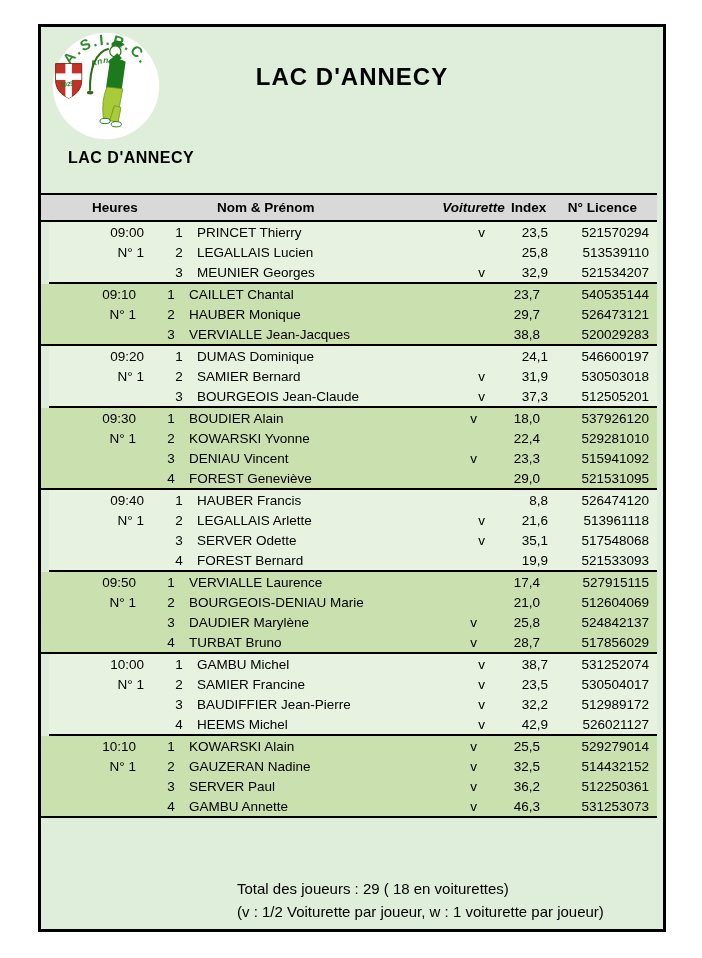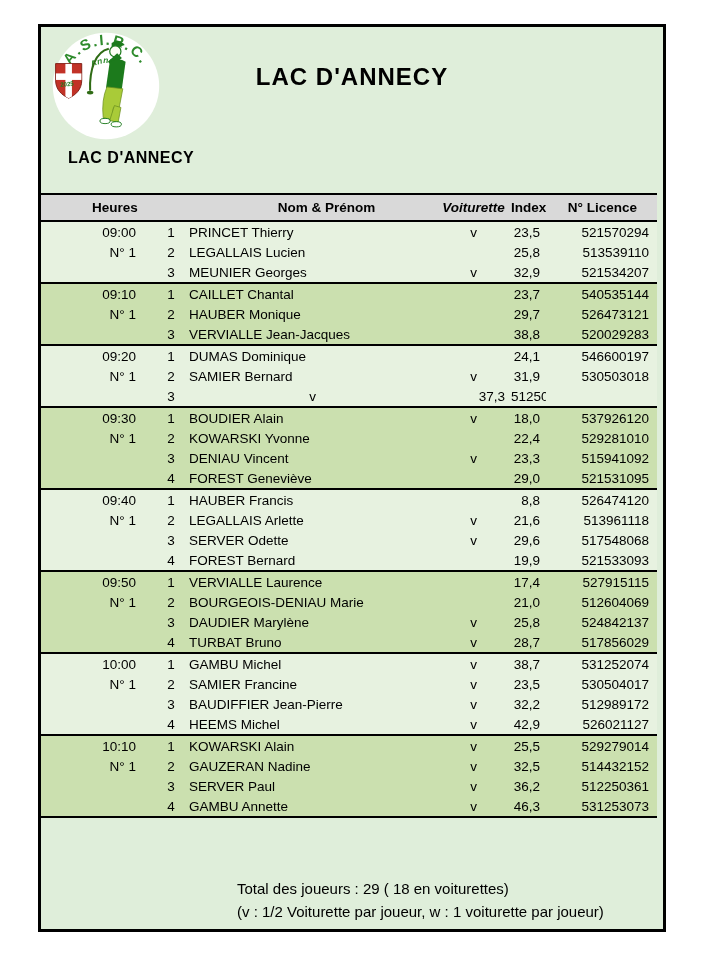--- a/index.html
+++ b/index.html
@@ -39,26 +39,26 @@
     display:grid;
     grid-template-columns:112px 36px 247px 75px 35px 1fr;
     align-items:center;
   }
   .thead{
     background:#d9d9d9;
     border-top:2px solid #000;border-bottom:2px solid #000;
     height:25px;font-weight:bold;font-size:13.5px;
   }
   .h-heures{grid-column:1 / 3;text-align:center;}
-  .h-nom{grid-column:3;text-align:center;padding-left:28px;}
+  .h-nom{grid-column:3;text-align:left;padding-left:28px;}
   .h-voit{grid-column:4;text-align:center;font-style:italic;}
   .h-index{grid-column:5;text-align:center;}
   .h-lic{grid-column:6;text-align:right;padding-right:20px;}
   .group{border-bottom:2px solid #000;}
-  .group.light{background:#e7f2e0;}
+  .group.light{background:#e7f2e0;margin-left:8px;}
   .group.dark{background:#cbe0af;}
   .row{height:20px;font-size:13.5px;}
   .cell{overflow:hidden;white-space:nowrap;}
   .c-time{text-align:right;padding-right:17px;}
   .c-num{text-align:center;}
   .c-name{text-align:left;}
   .c-voit{text-align:center;}
   .c-index{text-align:right;padding-right:6px;}
   .c-lic{text-align:right;padding-right:8px;}
   
@@ -191,20 +191,21 @@
               <div class="cell c-time">N° 1</div>
               <div class="cell c-num">2</div>
               <div class="cell c-name">SAMIER Bernard</div>
               <div class="cell c-voit">v</div>
               <div class="cell c-index">31,9</div>
               <div class="cell c-lic">530503018</div>
             </div>
             <div class="grid-row row">
               <div class="cell c-time"></div>
               <div class="cell c-num">3</div>
+              <div class="cell c-name">BOURGEOIS Jean-Claude</div>
               <div class="cell c-voit">v</div>
               <div class="cell c-index">37,3</div>
               <div class="cell c-lic">512505201</div>
             </div>
           </div>
           <div class="group dark">
             <div class="grid-row row">
               <div class="cell c-time">09:30</div>
               <div class="cell c-num">1</div>
               <div class="cell c-name">BOUDIER Alain</div>
@@ -252,21 +253,21 @@
               <div class="cell c-name">LEGALLAIS Arlette</div>
               <div class="cell c-voit">v</div>
               <div class="cell c-index">21,6</div>
               <div class="cell c-lic">513961118</div>
             </div>
             <div class="grid-row row">
               <div class="cell c-time"></div>
               <div class="cell c-num">3</div>
               <div class="cell c-name">SERVER Odette</div>
               <div class="cell c-voit">v</div>
-              <div class="cell c-index">29,6</div>
+              <div class="cell c-index">35,1</div>
               <div class="cell c-lic">517548068</div>
             </div>
             <div class="grid-row row">
               <div class="cell c-time"></div>
               <div class="cell c-num">4</div>
               <div class="cell c-name">FOREST Bernard</div>
               <div class="cell c-voit"></div>
               <div class="cell c-index">19,9</div>
               <div class="cell c-lic">521533093</div>
             </div>

